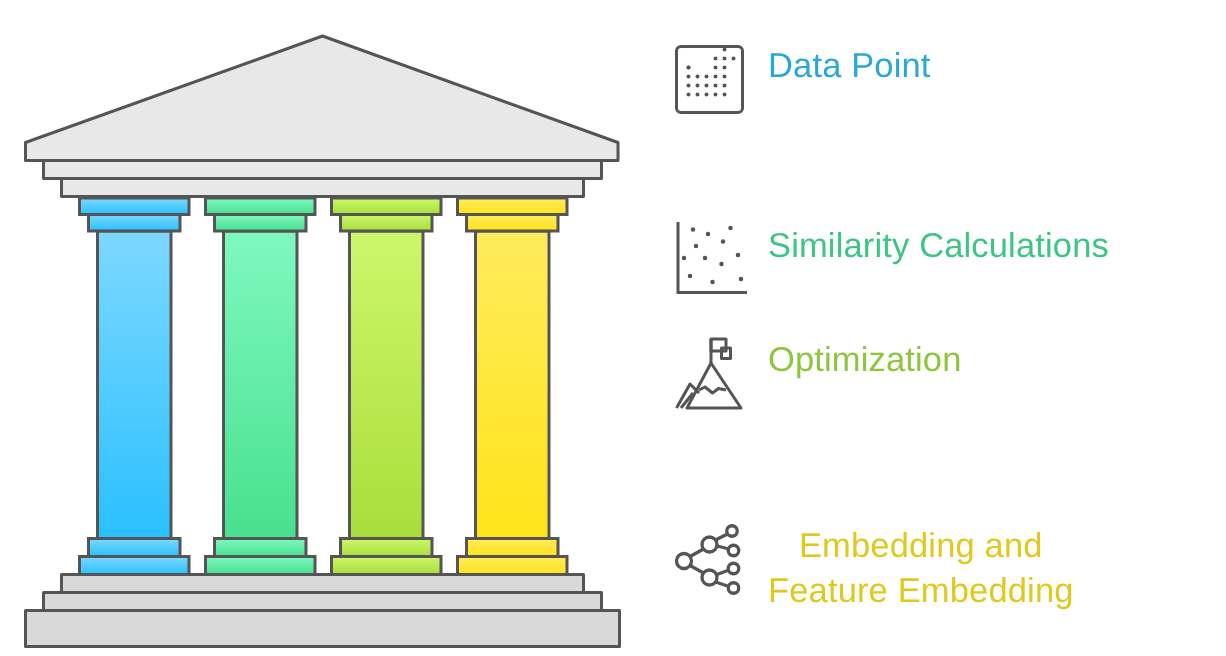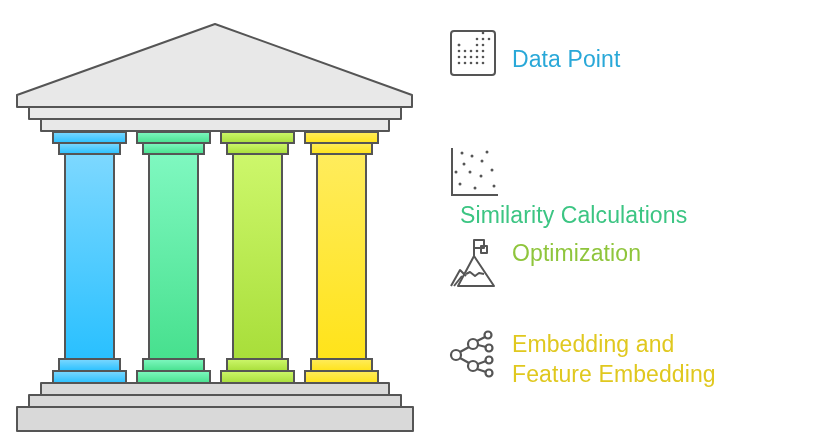--- a/index.html
+++ b/index.html
@@ -3,26 +3,26 @@
 <meta charset="utf-8">
 <style>
   html, body { margin: 0; padding: 0; background: #ffffff; }
   body { width: 817px; height: 437px; position: relative; overflow: hidden;
          font-family: "Liberation Sans", "DejaVu Sans", sans-serif; }
   #temple { position: absolute; left: 0; top: 0; }
   .item { position: absolute; left: 448px; display: flex; align-items: flex-start; }
   .item .icon { width: 52px; height: 52px; flex: none; }
   .item .label { margin-left: 12px; font-size: 23px; line-height: 30px; letter-spacing: 0.1px; }
   #item-0 { top: 28px; }
-  #item-0 .label { margin-top: 16px; }
-  #item-1 { top: 146px; flex-direction: column; }
+  #item-0 .label { margin-top: 0px; }
+  #item-1 { top: 146px; }
   #item-1 .label { margin-top: 2px; }
-  #item-2 { top: 236px; }
+  #item-2 { top: 222px; }
   #item-2 .label { margin-top: 2px; }
-  #item-3 { top: 329px; }
+  #item-3 { top: 348px; text-align: center; }
   #item-3 .label { margin-top: 0px; }
 </style>
 </head>
 <body>
 
 <svg id="temple" width="430" height="437" viewBox="0 0 430 437">
   <defs>
     <linearGradient id="g0" x1="0" y1="0" x2="0" y2="1">
         <stop offset="0" stop-color="#7dd8ff"></stop>
         <stop offset="1" stop-color="#29c0ff"></stop>

